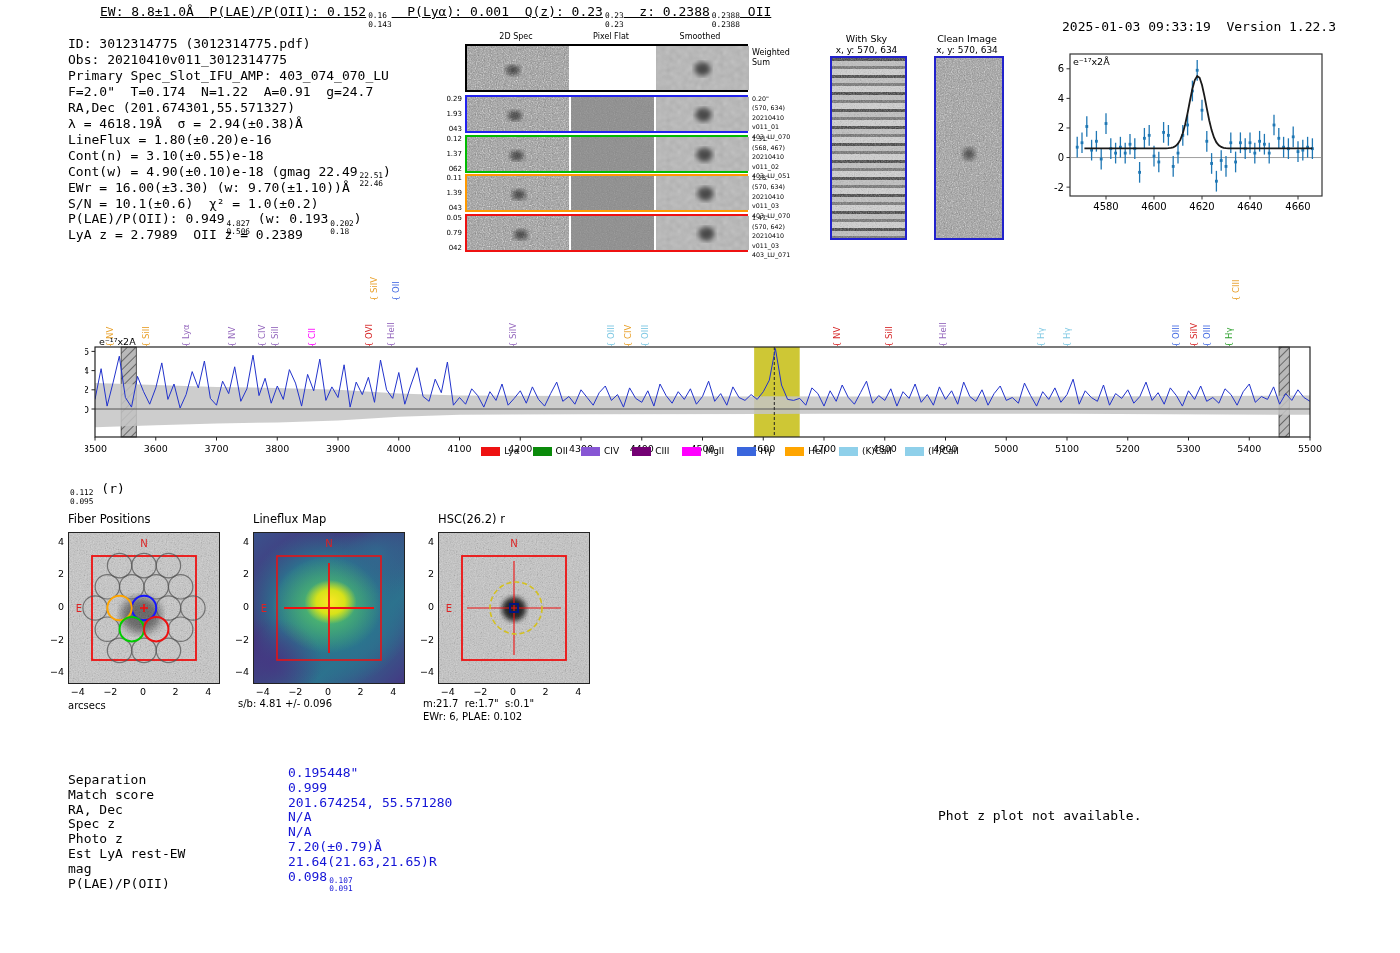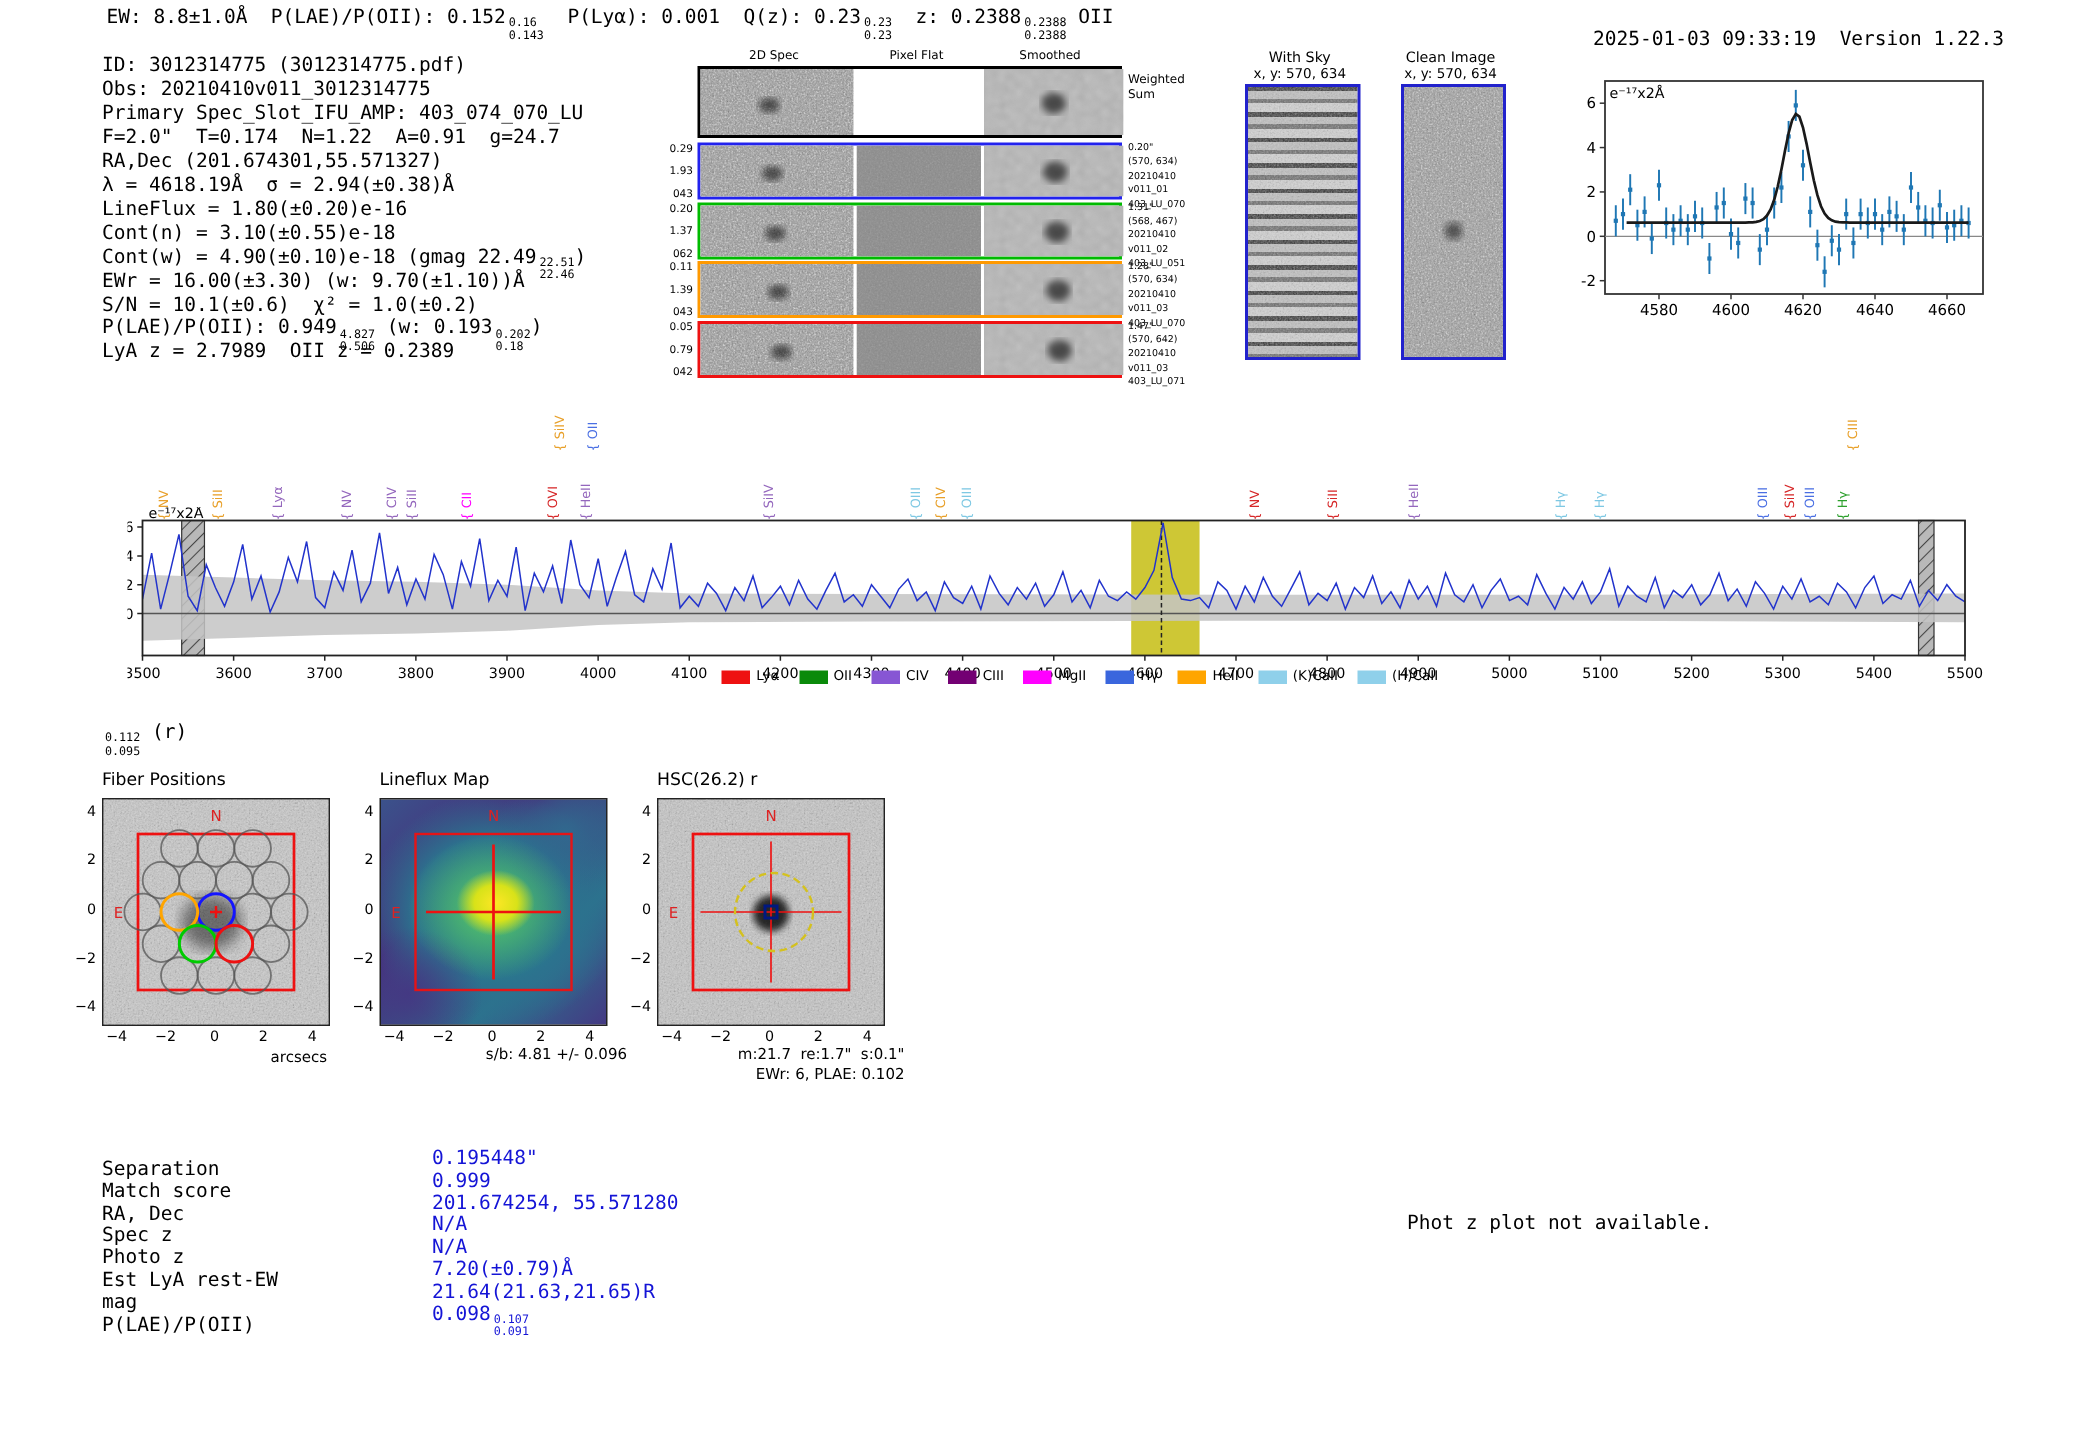--- a/index.html
+++ b/index.html
@@ -19,21 +19,21 @@
   .cut-right-lg{font-size:8px;line-height:1.25;}
   .sky-title{font-size:9.5px;text-align:center;line-height:1.25;}
   .sky-sub{font-size:9px;}
   .llabel{position:absolute;white-space:nowrap;font-size:8.5px;
           transform:rotate(-90deg);transform-origin:left bottom;}
   .legend-row{display:flex;justify-content:center;align-items:center;gap:13px;font-size:9px;}
   .legend-item{display:flex;align-items:center;gap:4px;}
   .legend-swatch{width:19px;height:9px;display:inline-block;}
   .map-title{font-size:11.5px;text-align:left;}
   .tick{font-size:9.5px;}
-  .caption{font-size:10px;text-align:right;}
+  .caption{font-size:10px;text-align:left;}
   .tbl-label{font-size:13px;line-height:14.8px;}
   .tbl-val{font-size:13px;line-height:14.8px;}
   .photz{font-size:13px;}
   svg{display:block;}
 </style>
 </head>
 <body>
 
 <svg width="0" height="0" class="abs" aria-hidden="true">
   <defs>
@@ -58,21 +58,21 @@
     <filter id="fBlur4">
         <feGaussianBlur stdDeviation="4.5"></feGaussianBlur>
       </filter>
     <pattern id="hatch" width="6" height="6" patternUnits="userSpaceOnUse" patternTransform="rotate(45)">
       <rect width="6" height="6" fill="#b9b9b9"></rect>
       <line x1="0" y1="0" x2="0" y2="6" stroke="#3a3a3a" stroke-width="1.4"></line>
     </pattern>
   </defs>
 </svg>
 
-<div class="abs hdr mono pre" style="left:71px;top:4px;" id="hdrLeft"><span>EW: 8.8±1.0Å  </span><span>P(LAE)/P(OII): 0.152</span><span class="stk"><span>0.16</span><span>0.143</span></span><span>  P(Lyα): 0.001  Q(z): 0.23</span><span class="stk"><span>0.23</span><span>0.23</span></span><span>  z: 0.2388</span><span class="stk"><span>0.2388</span><span>0.2388</span></span><span> OII</span></div>
+<div class="abs hdr mono pre" style="left:100px;top:4px;text-decoration:underline;" id="hdrLeft"><span>EW: 8.8±1.0Å  </span><span>P(LAE)/P(OII): 0.152</span><span class="stk"><span>0.16</span><span>0.143</span></span><span>  P(Lyα): 0.001  Q(z): 0.23</span><span class="stk"><span>0.23</span><span>0.23</span></span><span>  z: 0.2388</span><span class="stk"><span>0.2388</span><span>0.2388</span></span><span> OII</span></div>
 <div class="abs hdr mono pre" style="right:64px;top:4px;">
   <span>2025-01-03 09:33:19</span><span>  </span><span>Version 1.22.3</span>
 </div>
 
 <div class="abs" id="infoBlock" style="left: 68px; top: 36px; width: 400px; height: 214px;">
     <div class="mono infoline" style="position: absolute; left: 0px; top: 0px; white-space: pre;"><span>ID: 3012314775 (3012314775.pdf)</span></div>
     <div class="mono infoline" style="position: absolute; left: 0px; top: 15.95px; white-space: pre;"><span>Obs: 20210410v011_3012314775</span></div>
     <div class="mono infoline" style="position: absolute; left: 0px; top: 31.9px; white-space: pre;"><span>Primary Spec_Slot_IFU_AMP: 403_074_070_LU</span></div>
     <div class="mono infoline" style="position: absolute; left: 0px; top: 47.85px; white-space: pre;"><span>F=2.0"  T=0.174  N=1.22  A=0.91  g=24.7</span></div>
     <div class="mono infoline" style="position: absolute; left: 0px; top: 63.8px; white-space: pre;"><span>RA,Dec (201.674301,55.571327)</span></div>
@@ -165,21 +165,21 @@
       </div>
       <div style="position: absolute; left: 189px; top: 0px; width: 93px; height: 100%;">
         <svg width="93" height="34">
           <rect width="100%" height="100%" fill="#b5b5b5"></rect>
           <rect width="100%" height="100%" filter="url(#fNoiseSoft)" opacity="0.85"></rect>
           <ellipse cx="48.5" cy="17.68" rx="8" ry="7" fill="#000" opacity="0.6" filter="url(#fBlur2)"></ellipse>
         </svg>
       </div>
     </div>
     <div class="cut-left" style="position: absolute; left: 441px; top: 134.5px; width: 21px; height: 38px;">
-      <div>0.20</div>
+      <div>0.12</div>
       <div>1.37</div>
       <div>062</div>
     </div>
     <div class="cut-right" style="position: absolute; left: 752px; top: 133.5px; width: 58px;">
       <div>1.31"</div>
       <div>(568, 467)</div>
       <div>20210410</div>
       <div>v011_02</div>
       <div>403_LU_051</div>
     </div>

